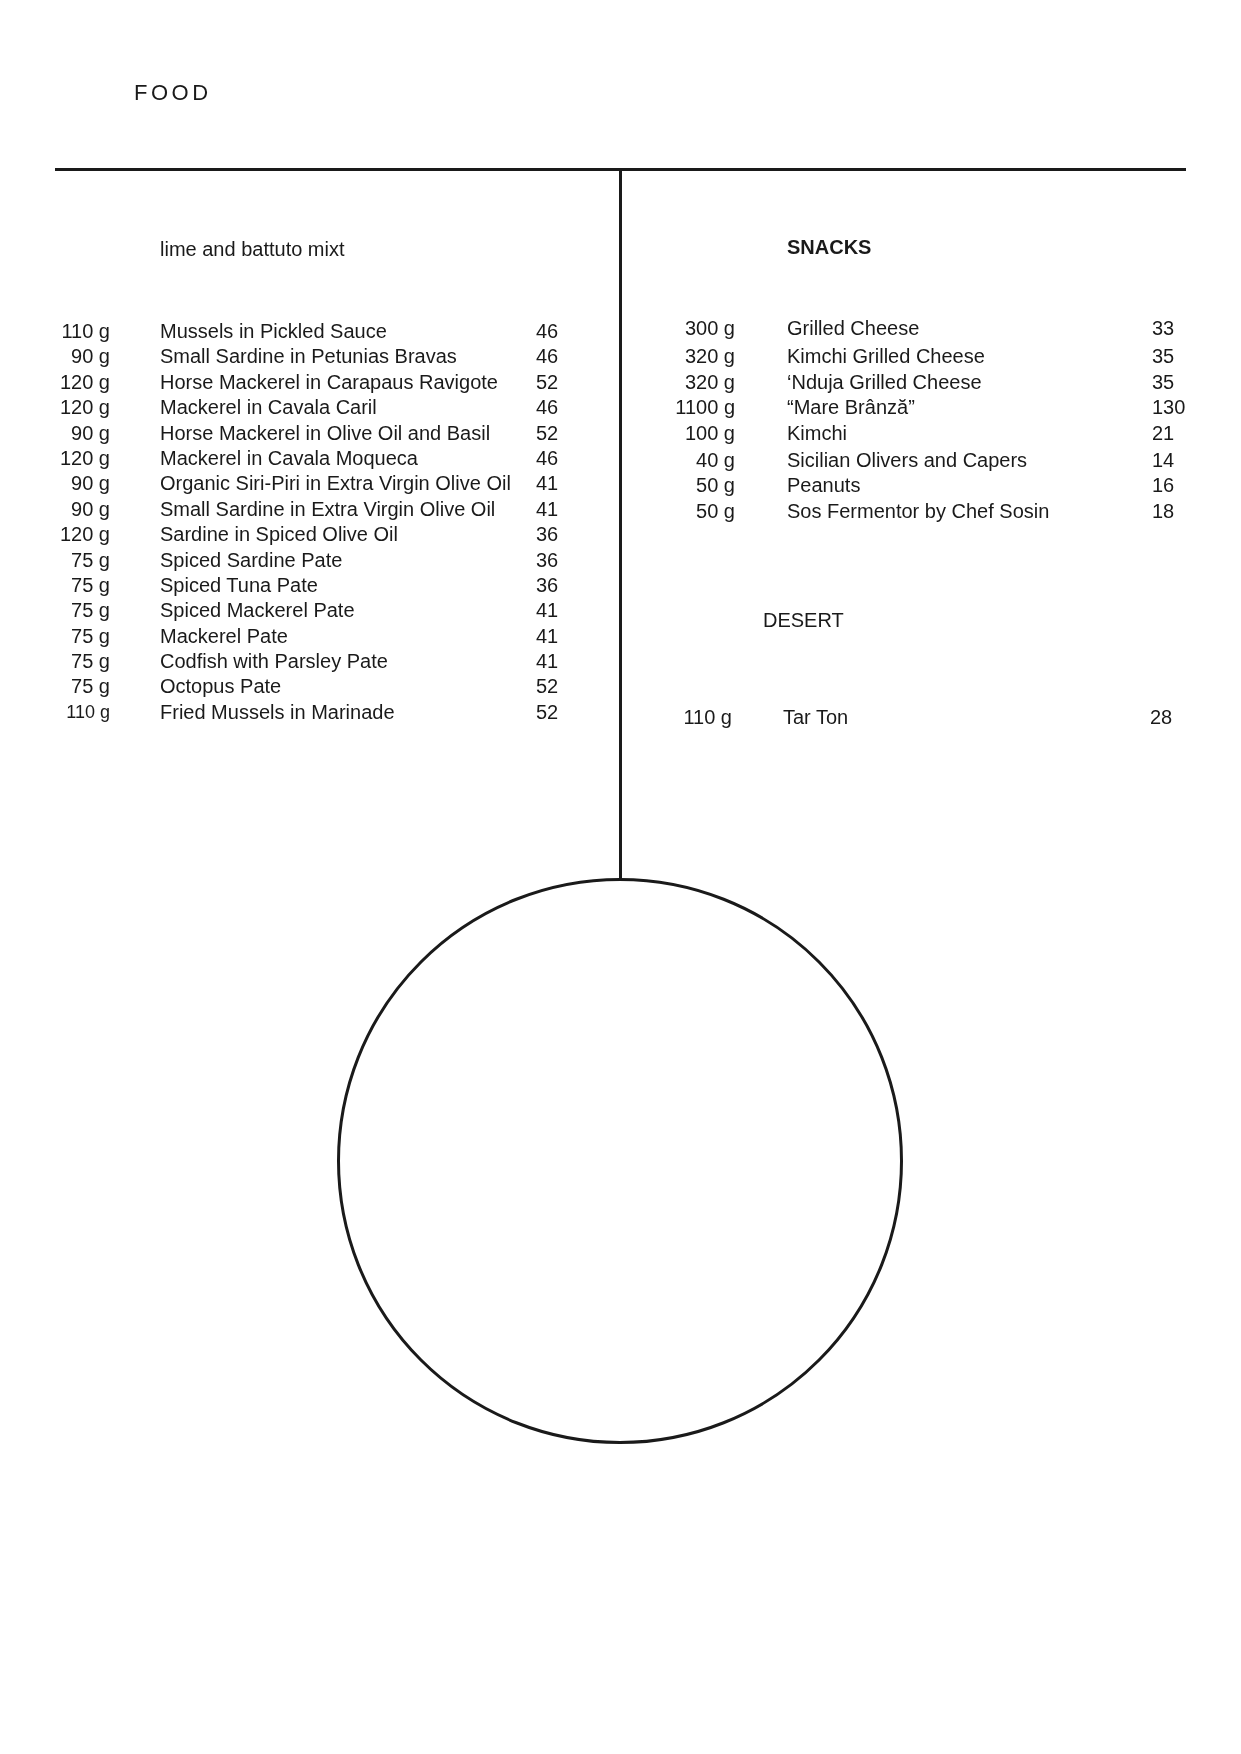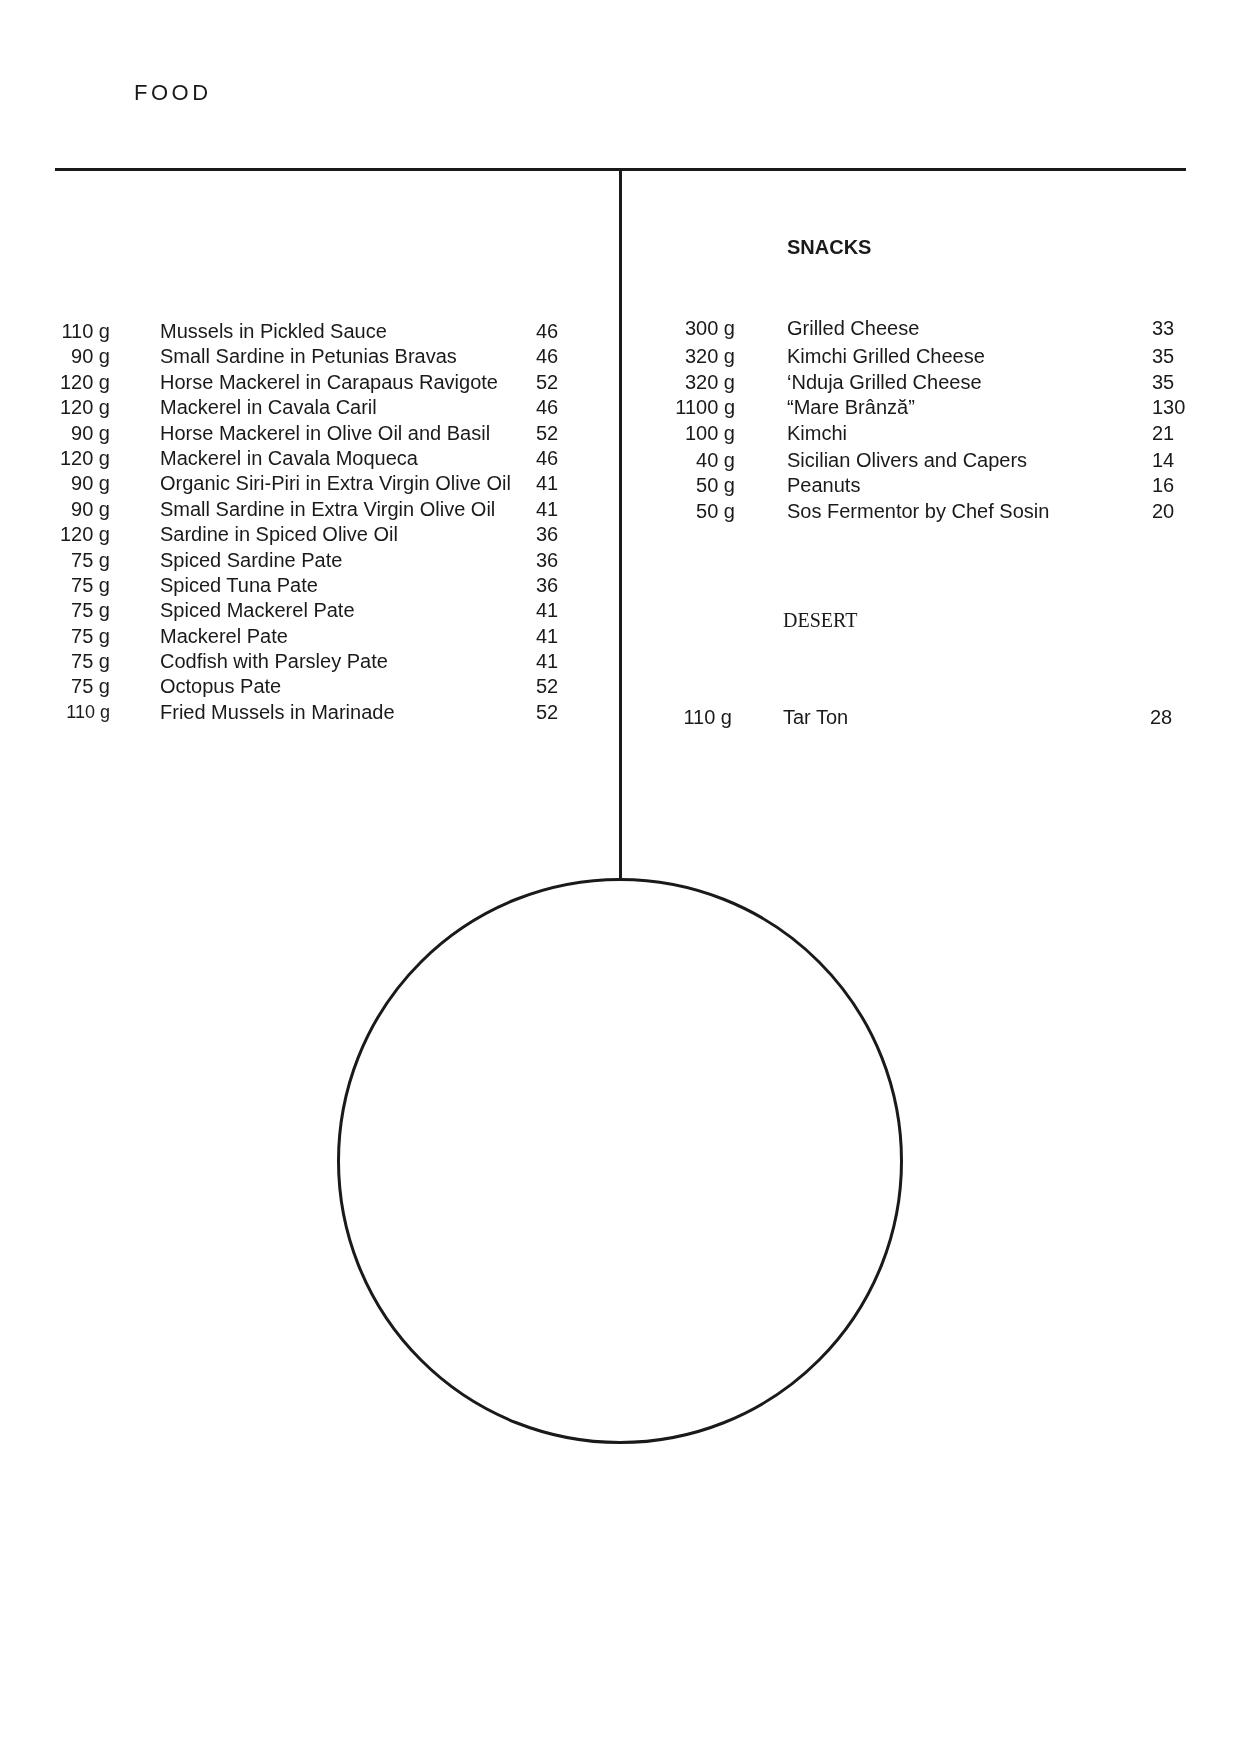--- a/index.html
+++ b/index.html
@@ -19,35 +19,36 @@
   .left-rows { left: 0; top: 319px; }
   .left-rows .w { left: 20px; width: 90px; }
   .left-rows .n { left: 160px; }
   .left-rows .p { left: 517px; }
   .right-rows { left: 0; top: 316px; }
   .right-rows .w { left: 630px; width: 105px; }
   .right-rows .n { left: 787px; }
   .right-rows .p { left: 1133px; }
   .heading { font-size: 20px; line-height: 24px; }
   .snacks-h { left: 787px; top: 235px; font-weight: bold; }
-  .desert-h { left: 783px; top: 608px; font-family: Liberation Serif, serif; }
+  .desert-h { left: 763px; top: 608px; }
   .dessert-rows { left: 0; top: 705px; }
   .dessert-rows .w { left: 627px; width: 105px; }
   .dessert-rows .n { left: 783px; }
   .dessert-rows .p { left: 1131px; }
 </style>
 </head>
 <body>
 
 <div class="abs title">FOOD</div>
 <div class="abs hrule"></div>
 <div class="abs vrule"></div>
 <div class="abs circle"></div>
 
 <div class="abs intro">
+  <div>lime and battuto mixt</div>
 </div>
 
 <div class="rows left-rows">
   <div class="row">
       <span class="w">110 g</span>
       <span class="n">Mussels in Pickled Sauce</span>
       <span class="p">46</span>
     </div>
   <div class="row">
       <span class="w">90 g</span>
@@ -159,21 +160,21 @@
       <span class="p">14</span>
     </div>
   <div class="row" style="top:5px">
       <span class="w">50 g</span>
       <span class="n">Peanuts</span>
       <span class="p">16</span>
     </div>
   <div class="row" style="top:5px">
       <span class="w">50 g</span>
       <span class="n">Sos Fermentor by Chef Sosin</span>
-      <span class="p">20</span>
+      <span class="p">18</span>
     </div>
 </div>
 
 <div class="abs heading desert-h">DESERT</div>
 <div class="rows dessert-rows">
   <div class="row">
       <span class="w">110 g</span>
       <span class="n">Tar Ton</span>
       <span class="p">28</span>
     </div>

